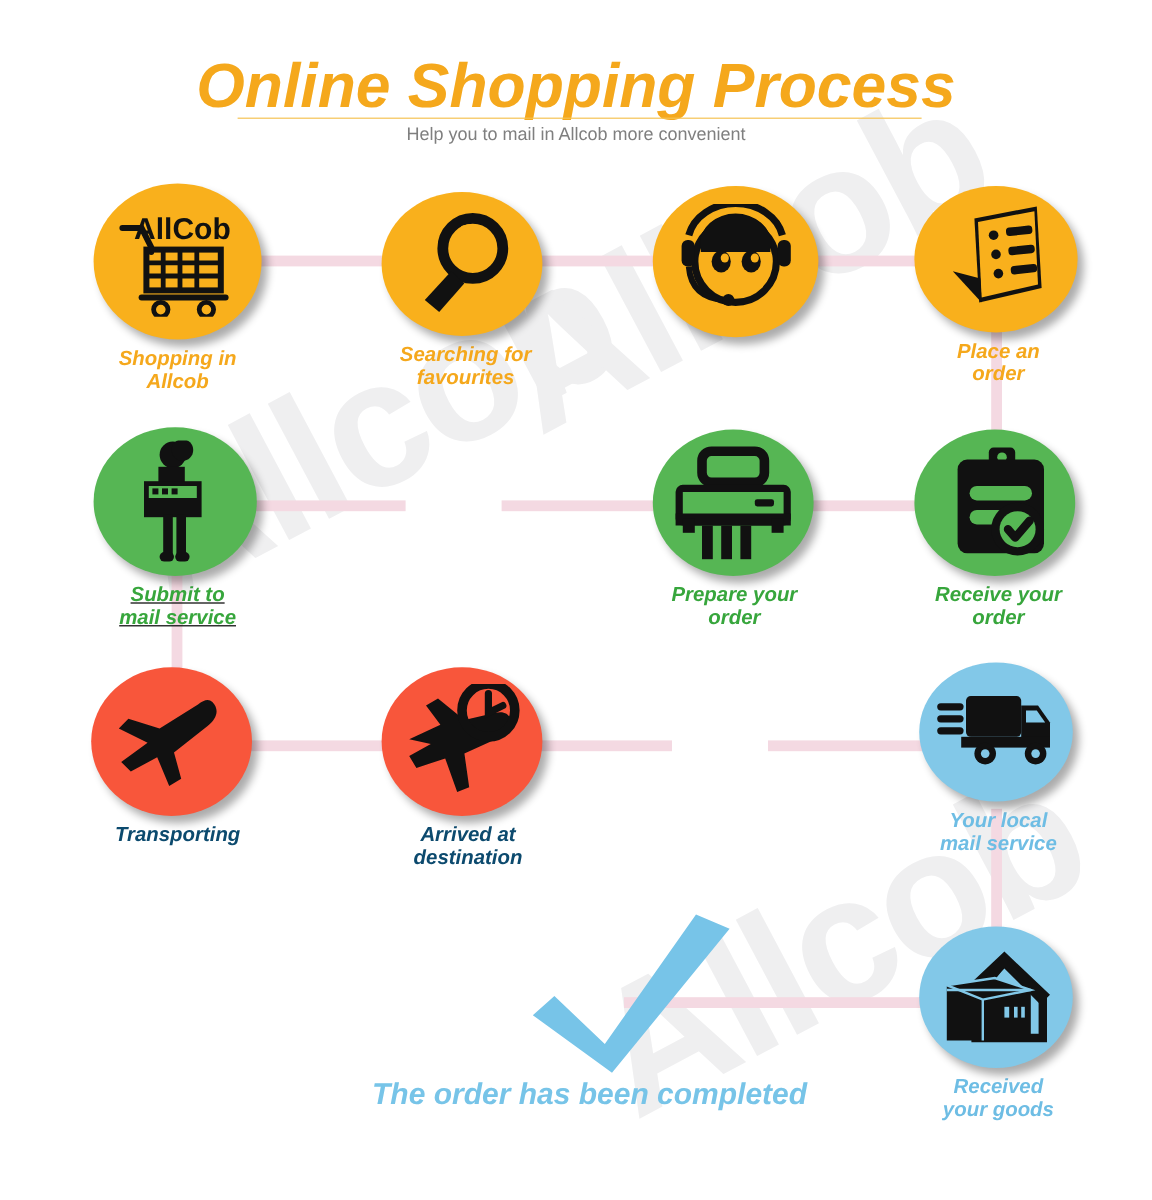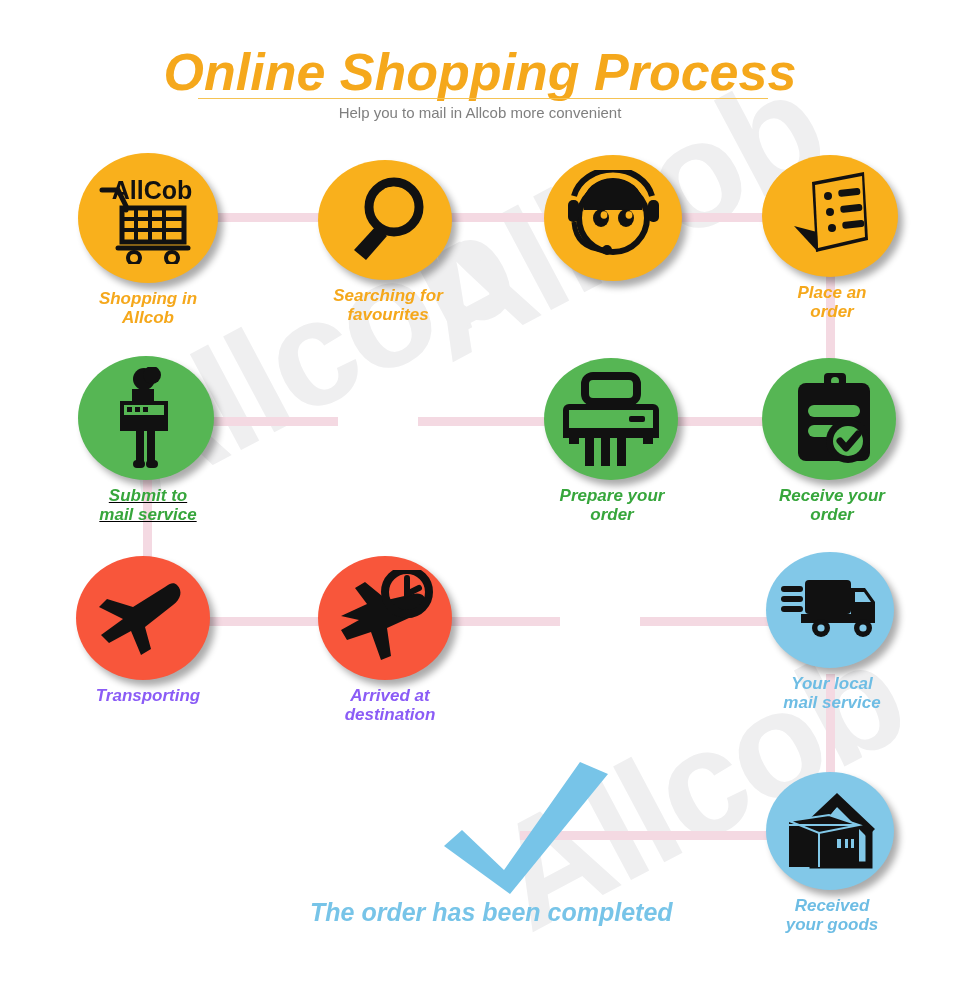--- a/index.html
+++ b/index.html
@@ -70,21 +70,21 @@
     line-height: 1.12;
     white-space: pre-line;
   }
 
   
   .c-amber  .bubble { background: #f9b01c; }
   .c-amber  .label  { color: #f5a81c; }
   .c-green  .bubble { background: #56b654; }
   .c-green  .label  { color: #37a63c; }
   .c-red    .bubble { background: #f8563b; }
-  .c-red    .label  { color: #8b5cf6; }
+  .c-red    .label  { color: #0c4a6e; }
   .c-blue   .bubble { background: #82c8e8; }
   .c-blue   .label  { color: #6ebde4; }
 
   
   .check { position: absolute; z-index: 4; }
   .done-text {
     position: absolute; z-index: 5;
     font-size: 25px; font-weight: bold; font-style: italic;
     color: #77c4e8;
     white-space: nowrap;

